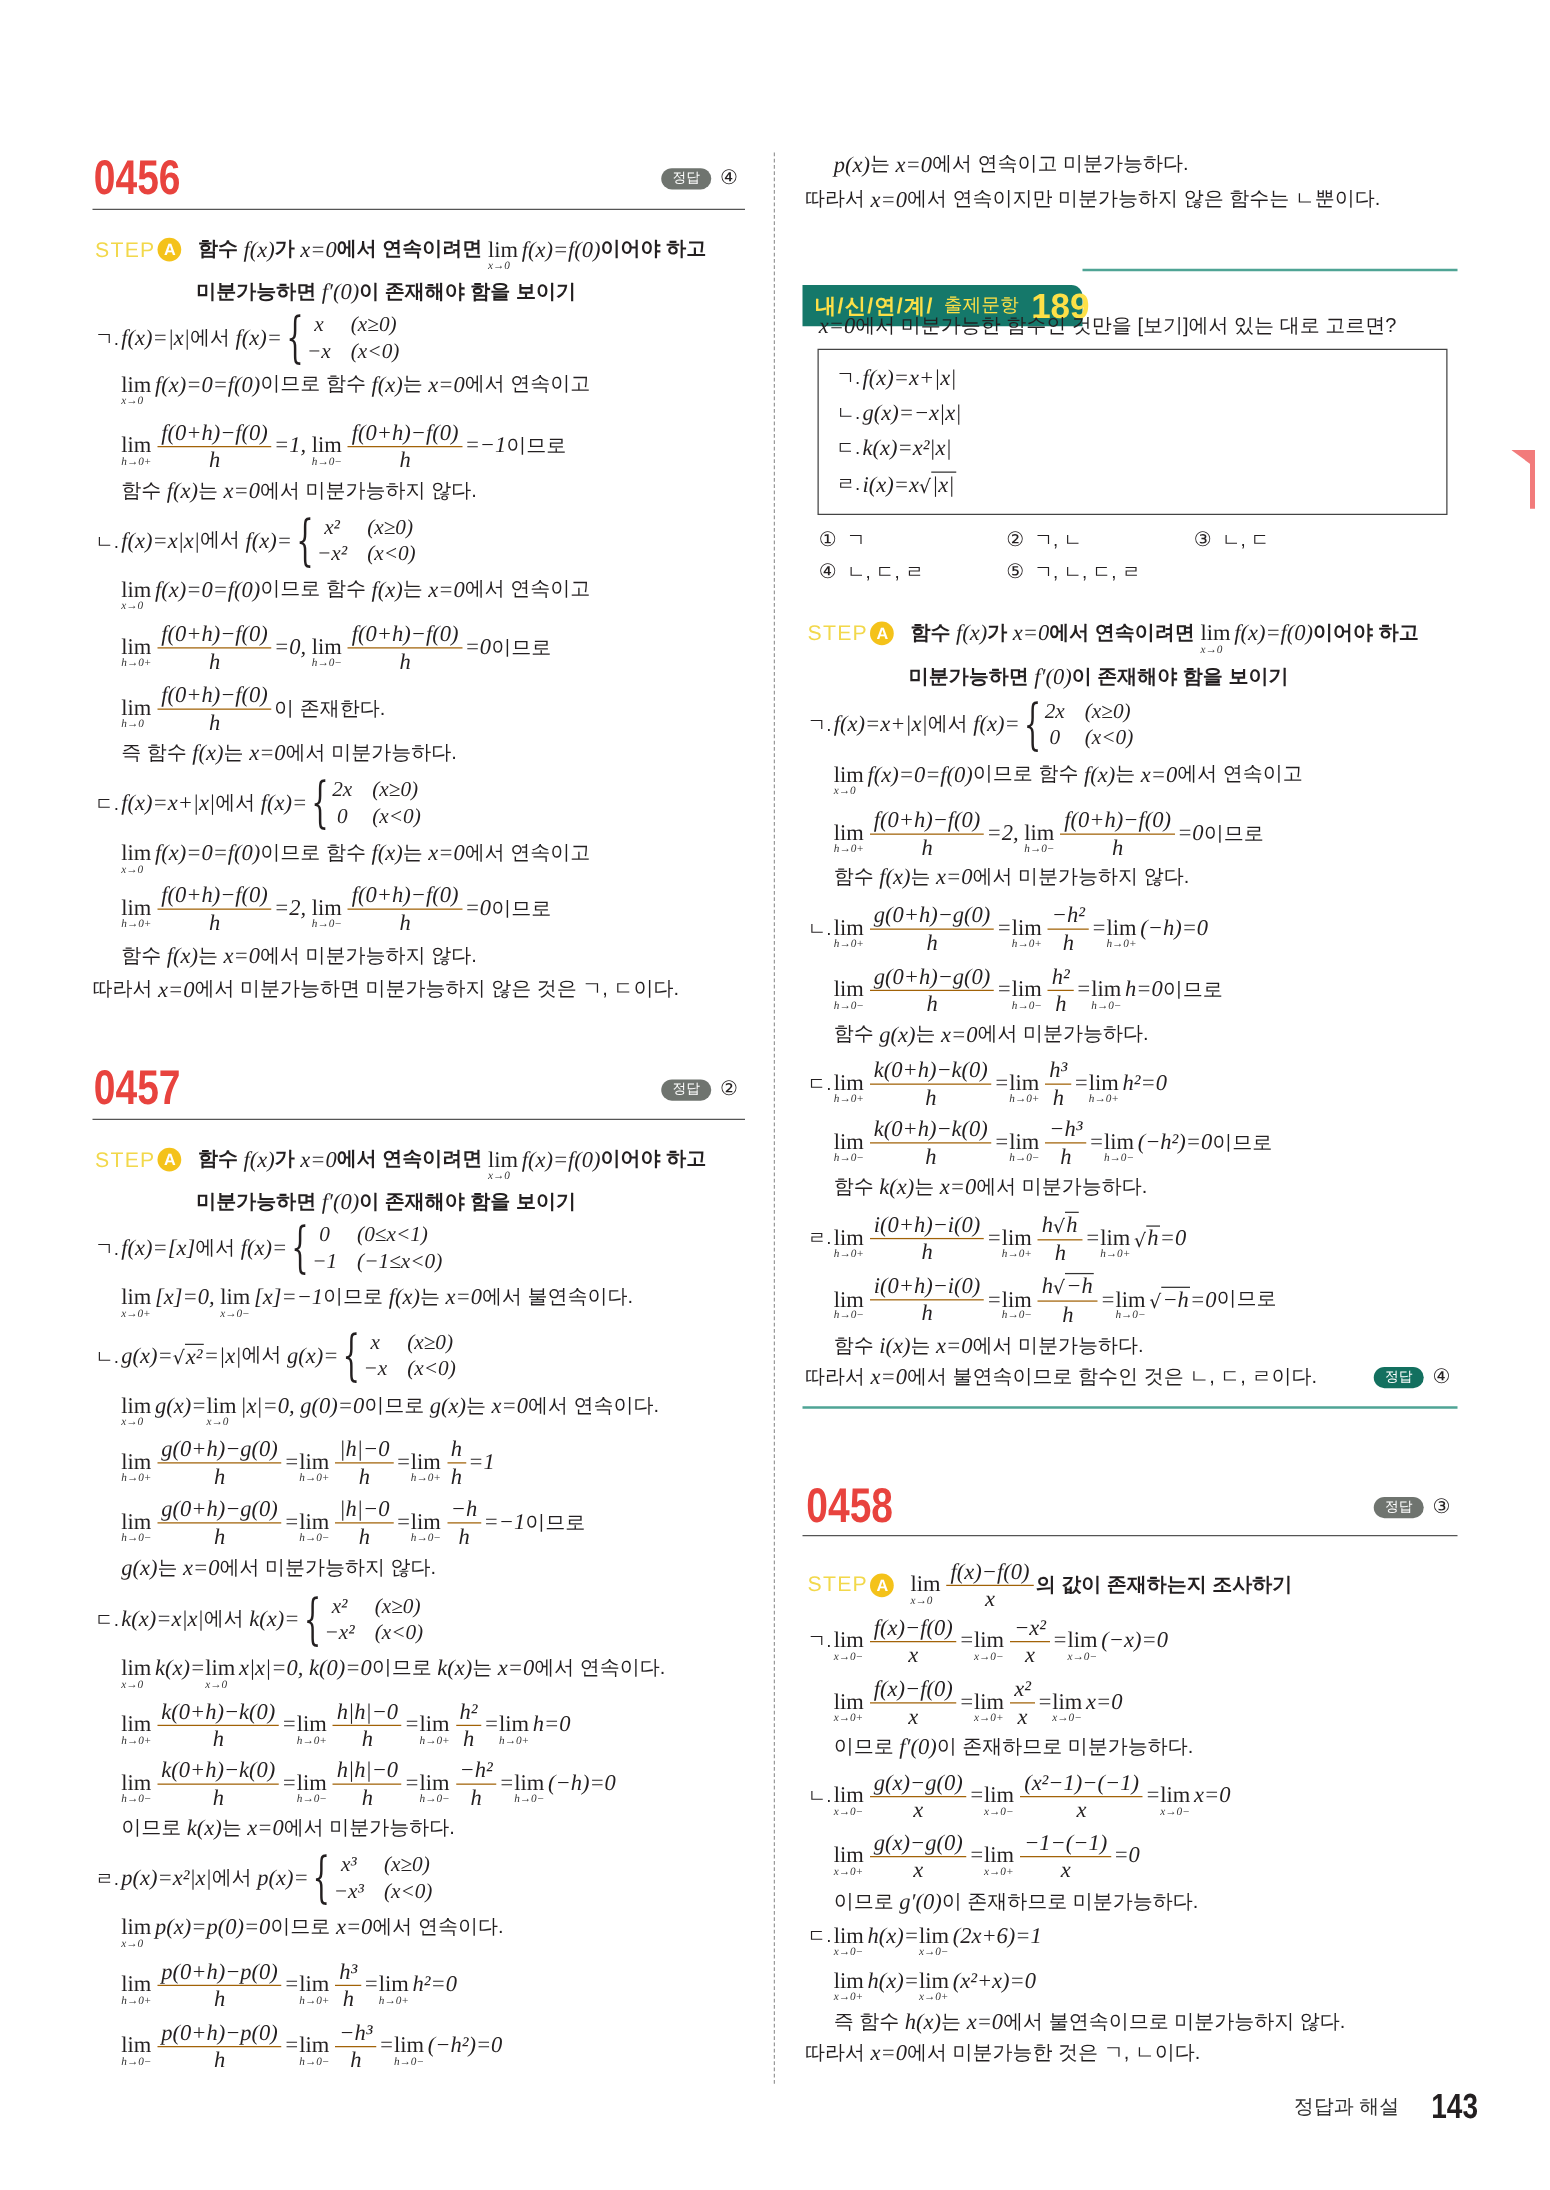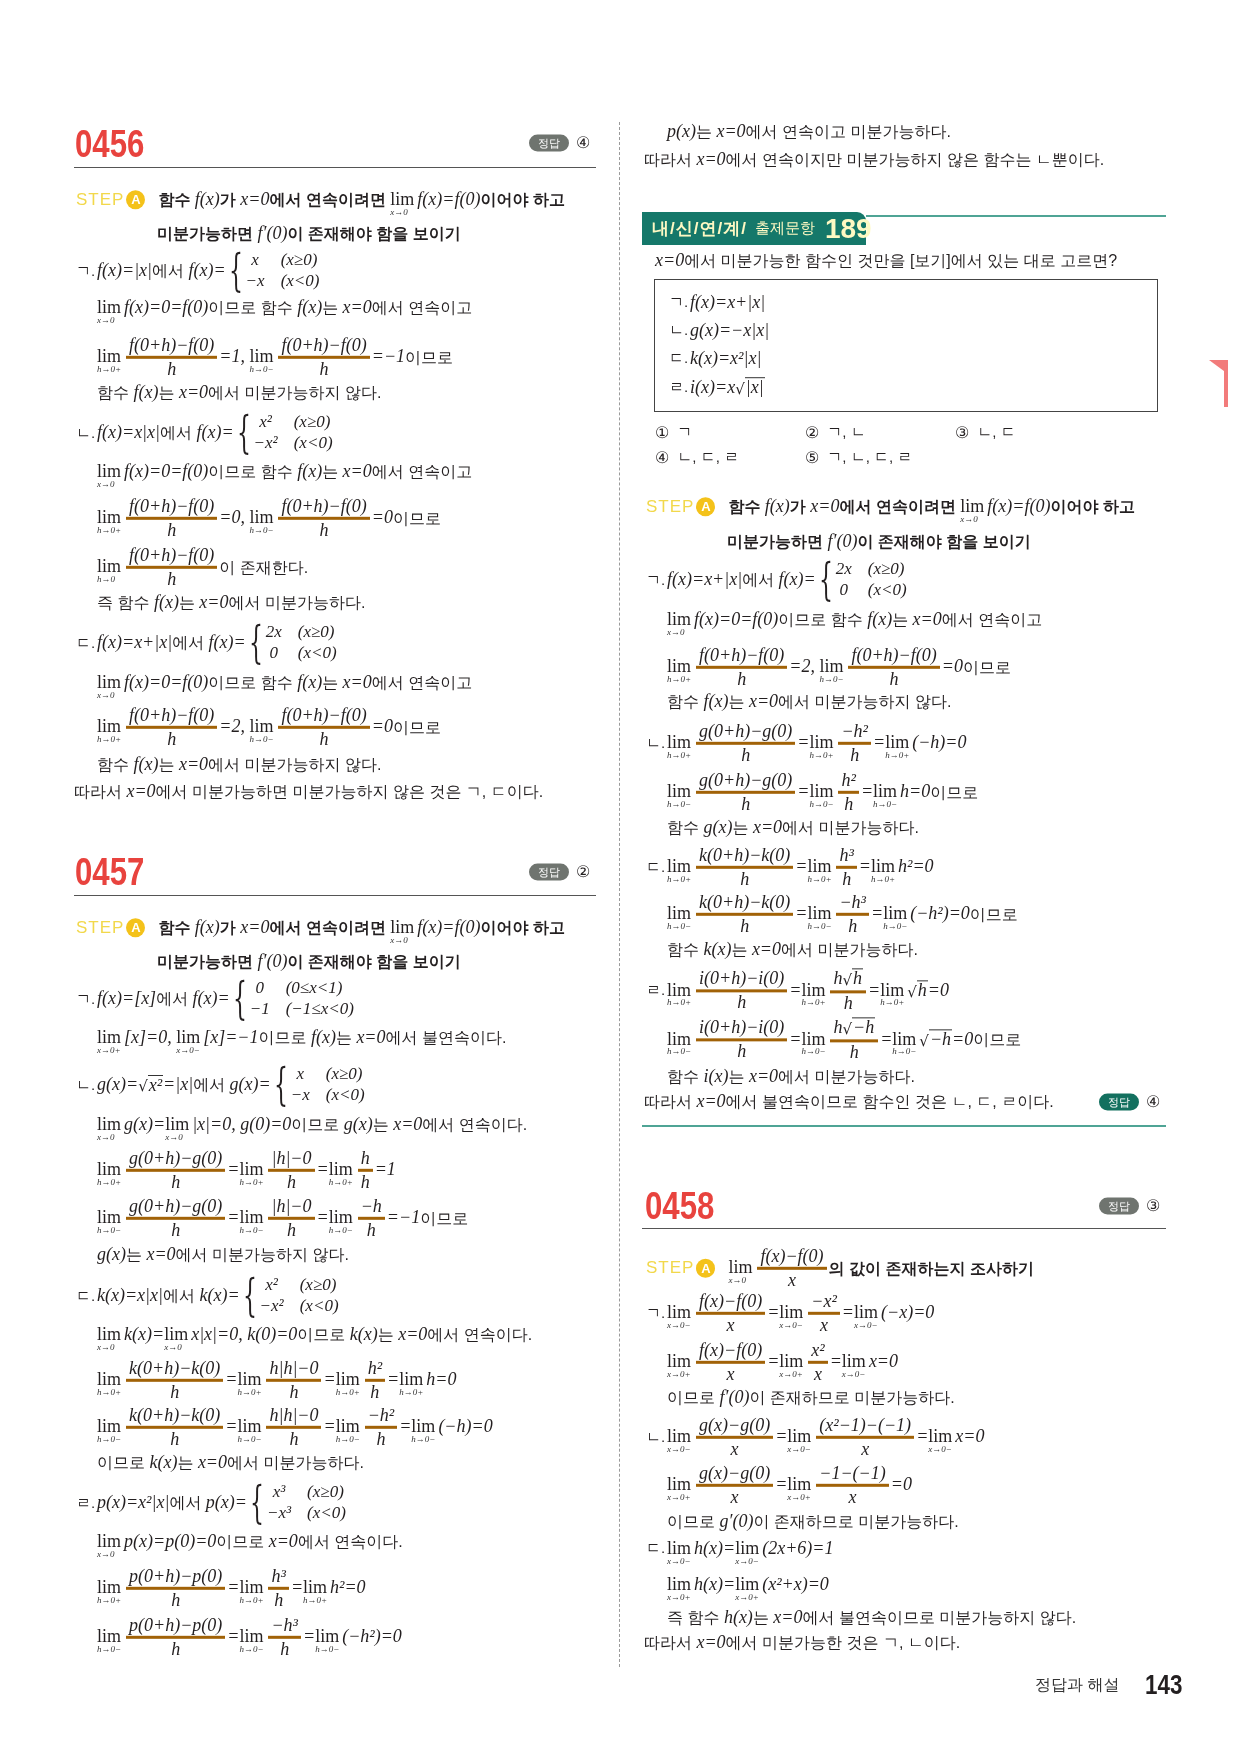--- a/index.html
+++ b/index.html
@@ -15,21 +15,21 @@
   .bold .tx{font-weight:bold;}
   .mx{font-family:"Liberation Serif",serif;font-style:italic;font-size:18px;line-height:1.2;}
   .lbl{display:inline-block;width:21px;font-size:15px;font-family:"Liberation Sans",sans-serif;}
   .lim{position:relative;display:inline-block;margin-right:3px;}
   .lim .lw{font-family:"Liberation Serif",serif;font-size:18px;line-height:1.2;}
   .lim .ls{position:absolute;left:0;top:100%;margin-top:-4px;font-family:"Liberation Serif",serif;
            font-style:italic;font-size:9px;white-space:nowrap;color:#333;}
   .frac{display:inline-flex;flex-direction:column;align-items:stretch;margin:0 2px;}
   .frac .n,.frac .d{display:flex;justify-content:center;align-items:center;font-family:"Liberation Serif",serif;
            font-style:italic;font-size:18px;line-height:1.15;padding:0 3px;}
-  .frac .n{border-bottom:3px solid #a16207;}
+  .frac .n{border-bottom:1px solid #a16207;}
   .pw{display:inline-flex;align-items:center;margin-left:1px;}
   .brace{font-family:"DejaVu Serif",serif;font-size:44px;line-height:1;transform:scaleX(0.5);margin:0 -4px 0 -5px;}
   .pwg{display:grid;grid-template-columns:auto auto;column-gap:16px;font-family:"Liberation Serif",serif;
        font-style:italic;font-size:17px;line-height:1.22;}
   .pwg .c0{text-align:center;}
   .sq{display:inline-flex;align-items:flex-end;}
   .sq .sg{font-family:"DejaVu Sans",sans-serif;font-size:15px;font-style:normal;line-height:1.2;}
   .sq .rd{border-top:1px solid #333;font-family:"Liberation Serif",serif;font-style:italic;font-size:18px;line-height:1.1;padding:0 1px;}
   .pnum{position:absolute;font-family:"Liberation Sans",sans-serif;font-weight:bold;font-size:39px;line-height:1;
         color:var(--problem-number);transform:translateY(-50%) scaleX(0.8);transform-origin:left center;}
@@ -37,22 +37,22 @@
          font-size:11px;line-height:17px;text-align:center;transform:translateY(-50%);}
   .badge.teal{background:var(--linked-answer-badge);}
   .ans{position:absolute;font-size:16px;line-height:1;transform:translateY(-50%);}
   .hrule{position:absolute;height:0;border-top:1.5px solid var(--rule);}
   .trule{position:absolute;height:0;border-top:2px solid var(--linked-rule);}
   .divider{position:absolute;left:619px;top:122px;height:1545px;border-left:1px dashed #9a9a9a;}
   .stepw{color:var(--step-label);font-size:17px;letter-spacing:1px;font-family:"Liberation Sans",sans-serif;}
   .stepc{display:inline-block;width:19px;height:19px;border-radius:50%;background:var(--step-circle);color:#fff;
          font-weight:bold;font-size:13px;line-height:19px;text-align:center;margin:0 13px 0 2px;}
   .steptxt{display:flex;align-items:center;}
-  .banner{position:absolute;background:var(--banner);color:#fef9c3;border-radius:0 9px 0 0;display:flex;align-items:center;
-          padding-left:10px;box-sizing:border-box;white-space:pre;}
+  .banner{position:absolute;background:var(--banner);color:#fde047;border-radius:0 9px 0 0;display:flex;align-items:center;
+          padding-left:10px;box-sizing:border-box;white-space:pre;margin-top:16px;}
   .banner .bw{font-weight:bold;font-size:17px;letter-spacing:1px;}
   .banner .bl{font-size:15px;margin-left:8px;}
   .banner .bn{font-weight:bold;font-size:28px;margin-left:10px;}
   .bogi{position:absolute;border:1px solid #444;box-sizing:border-box;}
   .chn{font-size:16px;margin-right:8px;}
   .cht{font-size:15px;}
   .ftl{font-size:16px;color:#333;}
   .ftn{font-weight:bold;font-size:28px;display:inline-block;transform:scaleX(0.8);transform-origin:left center;margin-left:26px;}
   .tab-tri{position:absolute;left:1209px;top:360px;width:19px;height:14px;background:var(--side-tab);
            clip-path:polygon(0 0,100% 0,100% 100%);}

